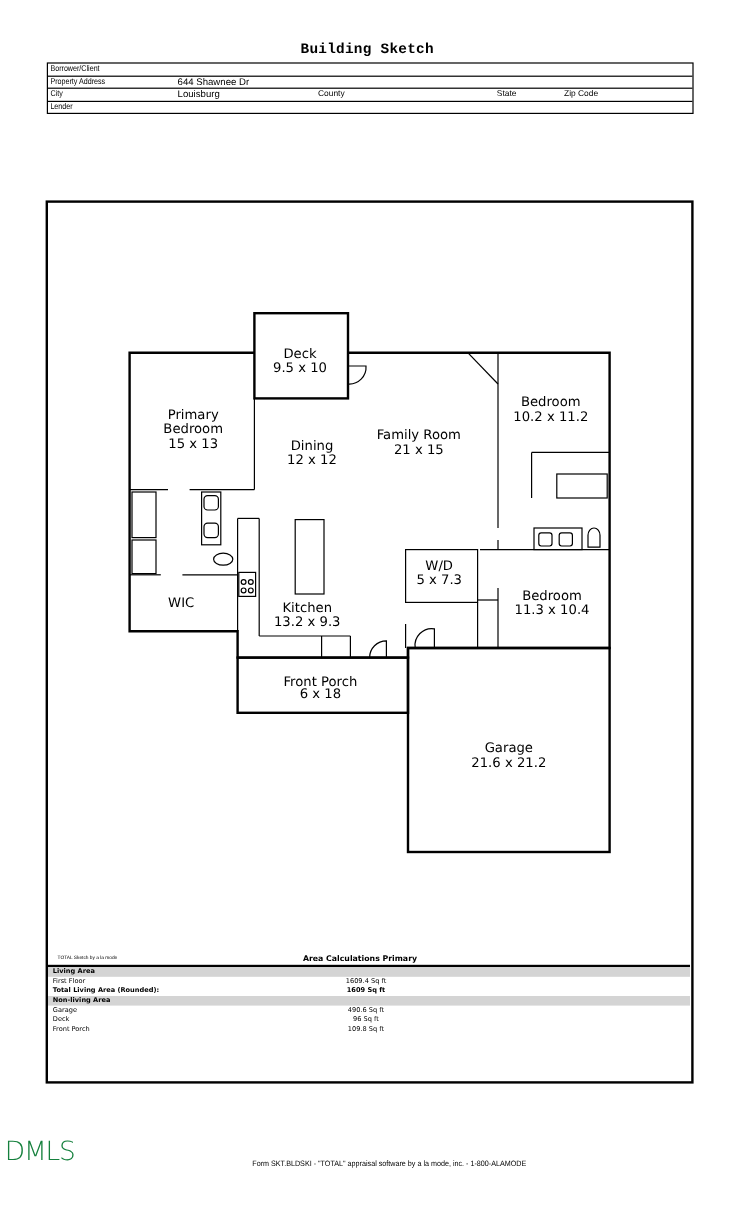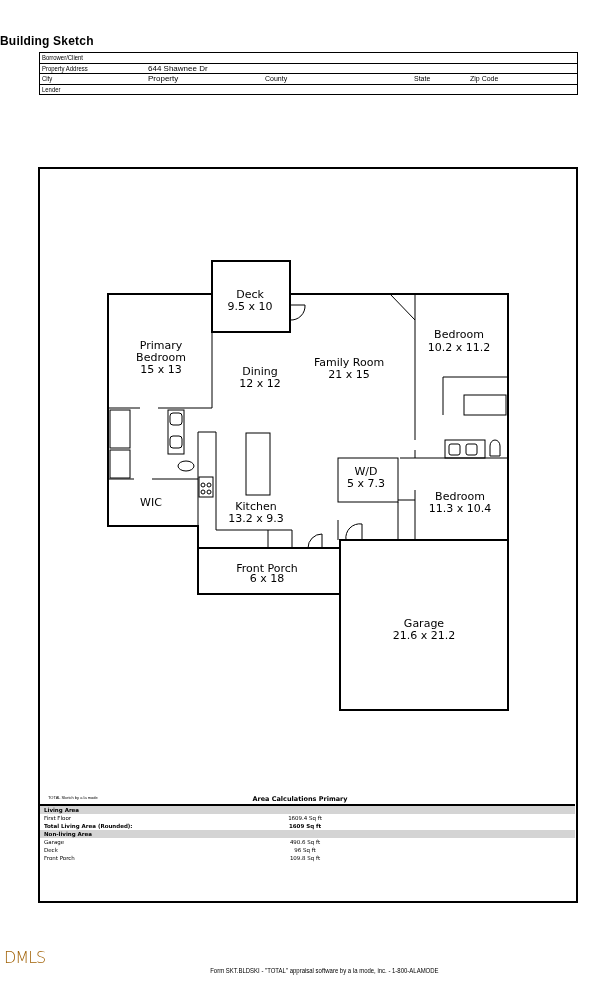--- a/index.html
+++ b/index.html
@@ -1,53 +1,53 @@
 <!DOCTYPE html>
 <html><head>
 <meta charset="utf-8">
 <style>
   html, body { margin:0; padding:0; background:#fff; }
   body { width:612px; height:1008px; position:relative; overflow:hidden; font-family:"Liberation Sans", sans-serif; color:#000; }
-  .title { position:absolute; left:0; width:612px; top:34px; font-family:Liberation Sans, sans-serif; font-weight:bold; font-size:12px; letter-spacing:0.2px; }
+  .title { position:absolute; left:0; width:612px; top:34px; text-align:center; font-family:Liberation Mono, monospace; font-weight:bold; font-size:12px; letter-spacing:0.2px; }
   .hdr { position:absolute; left:39px; top:52px; width:537px; border:1px solid #000; font-family:"Liberation Sans", sans-serif; font-size:7px; }
   .hdr .row { height:9.5px; border-bottom:1px solid #000; position:relative; line-height:9.5px; }
   .hdr .row:last-child { border-bottom:none; }
   .hdr .lbl { position:absolute; left:2px; top:0; transform:scaleX(0.85); transform-origin:left; }
   .hdr .val { position:absolute; left:60px; top:0; font-size:8px;padding-left:48px; }
   .hdr .county { position:absolute; left:225px; } .hdr .state { position:absolute; left:374px; } .hdr .zip { position:absolute; left:430px; }
   .frame { position:absolute; left:38px; top:167px; width:536px; height:732px; border:2px solid #000; }
   svg.plan { position:absolute; left:0; top:0; }
   .room-label { font-family:"DejaVu Sans", sans-serif; font-size:11px; text-anchor:middle; }
   .tiny { position:absolute; left:48px; top:795px; font-size:4px; }
   .sumtitle { position:absolute; left:200px; width:200px; top:795px; text-align:center; font-weight:bold; font-size:6.5px; font-family:"DejaVu Sans", sans-serif; }
   .sum { position:absolute; left:40px; top:804px; width:535px; border-top:2px solid #000; font-family:"DejaVu Sans", sans-serif; font-size:5.5px; }
   .sum .r { height:8px; line-height:8px; position:relative; }
   .sum .sec { background:#d4d4d4; font-weight:bold; }
   .sum .n { position:absolute; left:4px; } .sum .v { position:absolute; left:220px; width:90px; text-align:center; }
   .sum .bold { font-weight:bold; }
-  .logo { position:absolute; left:4px; top:948px; font-family:"DejaVu Sans", sans-serif; font-weight:100; font-size:16px; letter-spacing:-1px; color:#a16207; }
+  .logo { position:absolute; left:4px; top:948px; font-family:"DejaVu Sans", sans-serif; font-weight:100; font-size:22px; letter-spacing:-1px; color:#15803d; }
   .footer { position:absolute; left:0; width:612px; top:967px; text-align:center; font-size:6.5px; padding-left:40px; box-sizing:border-box; transform:scaleX(0.92); }
 </style>
 </head>
 <body>
 
 <div class="title">Building Sketch</div>
 
 <div class="hdr">
   <div class="row">
     <span class="lbl">Borrower/Client</span>
     <span class="val"></span>
   </div>
   <div class="row">
     <span class="lbl">Property Address</span>
     <span class="val">644 Shawnee Dr</span>
   </div>
   <div class="row">
     <span class="lbl">City</span>
-    <span class="val">Property</span>
+    <span class="val">Louisburg</span>
     <span class="county">County</span>
     <span class="state">State</span>
     <span class="zip">Zip Code</span>
   </div>
   <div class="row">
     <span class="lbl">Lender</span>
   </div>
 </div>
 
 <div class="frame"></div>

